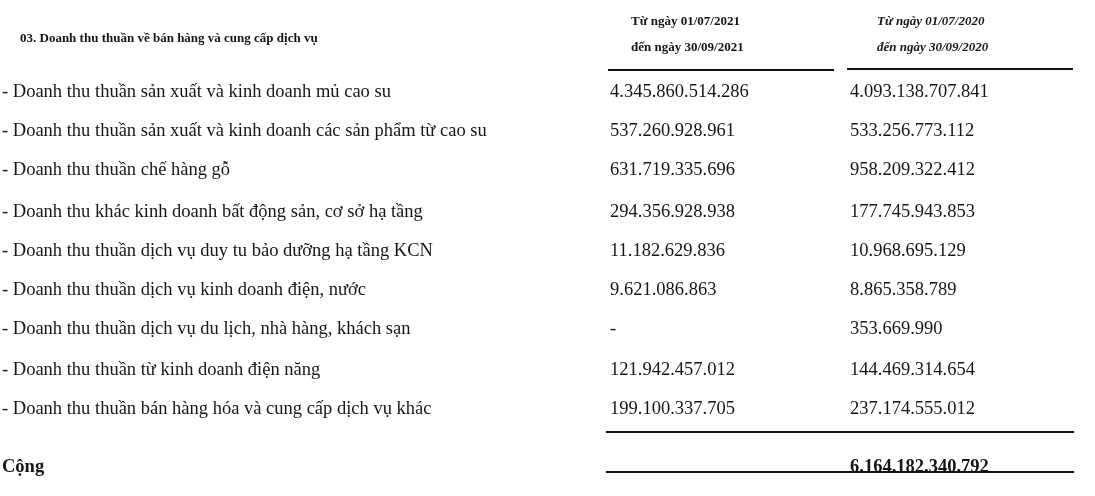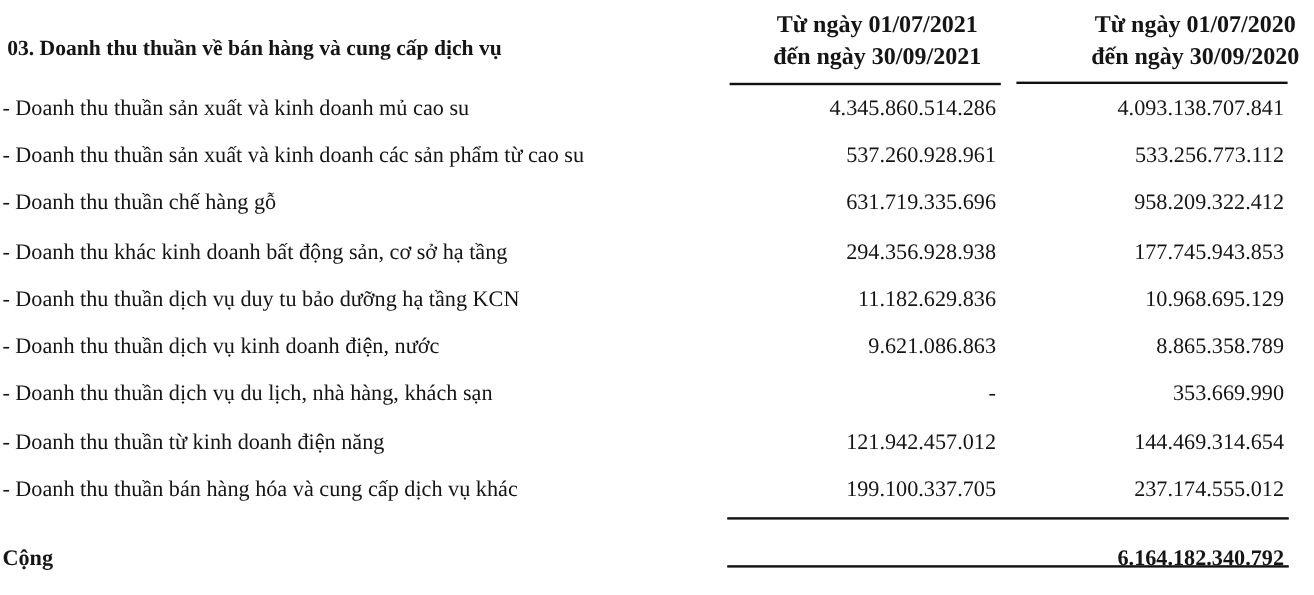--- a/index.html
+++ b/index.html
@@ -2,46 +2,46 @@
 <html><head>
   <meta charset="utf-8">
   <style>
     html, body { margin: 0; padding: 0; background: #ffffff; }
     body {
       width: 1095px; height: 496px; position: relative; overflow: hidden;
       font-family: "Liberation Serif", "DejaVu Serif", serif;
       color: #151515;
     }
     .title {
-      position: absolute; left: 6px; top: 30px;
-      font-size: 18px; font-weight: bold; white-space: nowrap;
+      position: absolute; left: 20px; top: 30px;
+      font-size: 13px; font-weight: bold; white-space: nowrap;
     }
     .col-head {
       position: absolute; top: 8px; width: 200px;
-      font-size: 20px; font-weight: bold; text-align: center; line-height: 26px;
+      font-size: 13px; font-weight: bold; text-align: left; line-height: 26px;
     }
     .col-head.c1 { left: 631px; }
-    .col-head.c2 { left: 896px; }
+    .col-head.c2 { left: 877px; font-style: italic; }
     .col-head .line { display: block; white-space: nowrap; }
     .rule {
       position: absolute; height: 2px; background: #111;
     }
     .rule.h1 { left: 608px; width: 226px; top: 69px; }
     .rule.h2 { left: 847px; width: 226px; top: 68px; }
     .rule.t1 { left: 606px; width: 468px; top: 431px; }
     .rule.t2 { left: 606px; width: 468px; top: 471px; }
     .row {
       position: absolute; left: 0; width: 899px; height: 36px;
     }
     .row .label {
       position: absolute; left: 2px; top: 0; font-size: 18.5px; white-space: nowrap;
       line-height: 36px;
     }
     .row .v1, .row .v2 {
-      position: absolute; top: 0; width: 220px; text-align: right;
+      position: absolute; top: 0; width: 220px; text-align: left;
       font-size: 18.5px; line-height: 36px; white-space: nowrap;
     }
     .row .v1 { left: 610px; }
     .row .v2 { left: 850px; }
     .row.total .label, .row.total .v1, .row.total .v2 { font-weight: bold; margin-top: 14px; }
   </style>
 </head>
 <body>
 
 <div class="title">03. Doanh thu thuần về bán hàng và cung cấp dịch vụ</div>

